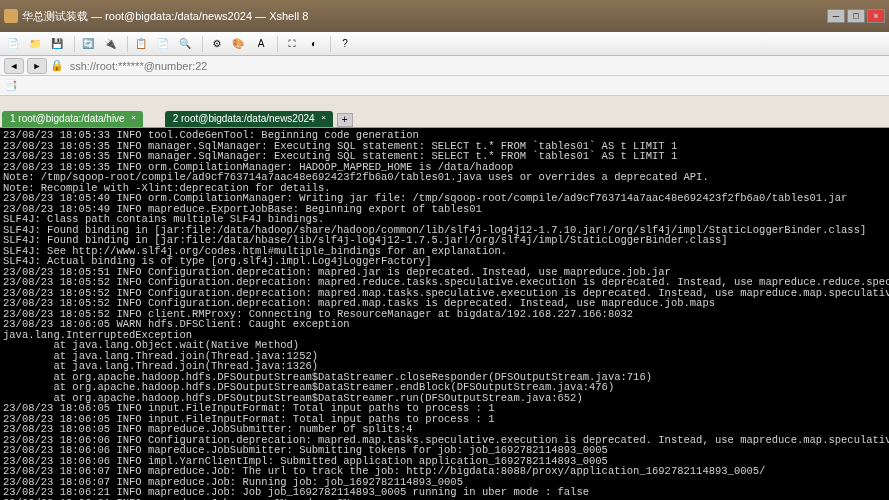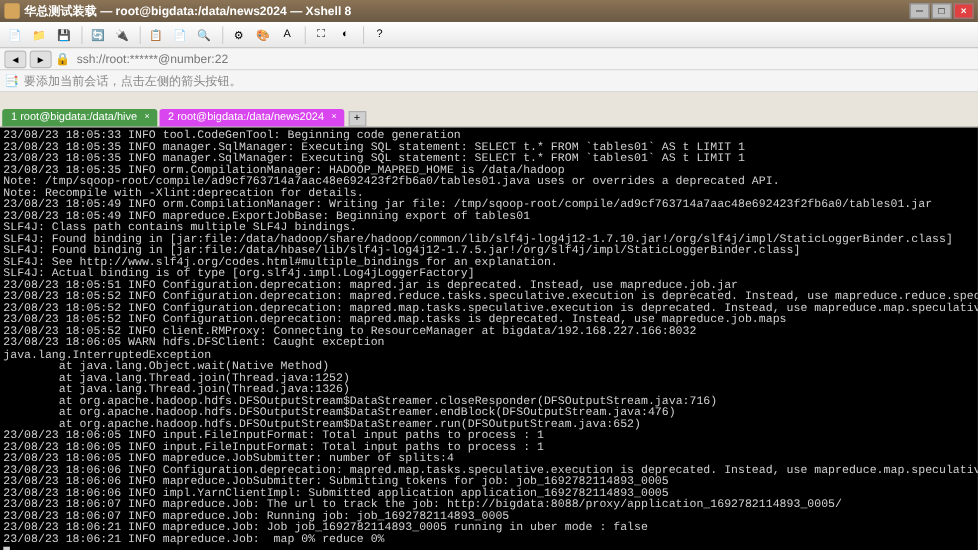--- a/index.html
+++ b/index.html
@@ -8,28 +8,27 @@
   font-size: 11px;
   background: #ece9d8;
   width: 889px;
   height: 500px;
   overflow: hidden;
   position: relative;
 }
 
 
 .titlebar {
-  height: 20px;
+  height: 32px;
   background: linear-gradient(to bottom, #8b7355 0%, #6b5a45 100%);
   color: #fff;
   display: flex;
   align-items: center;
   padding: 0 4px;
   font-size: 11px;
-  font-weight: bold;
 }
 .titlebar .app-icon { width: 14px; height: 14px; background: #d4a55a; border-radius: 2px; margin-right: 4px; }
 .titlebar .title-text { flex: 1; }
 .titlebar .win-btn {
   width: 18px; height: 14px;
   background: #c0c0c0;
   border: 1px solid #888;
   margin-left: 2px;
   font-size: 9px;
   text-align: center;
@@ -110,21 +109,21 @@
   padding: 0 18px 0 8px;
   margin-right: 2px;
   border-radius: 3px 3px 0 0;
   font-size: 10px;
   line-height: 16px;
   position: relative;
   cursor: pointer;
   color: #fff;
 }
 .tab.green { background: #4a9a4a; }
-.tab.red { background: #d946ef; }
+.tab.red { background: #14532d; margin-left: 20px; }
 .tab .tab-close {
   position: absolute; right: 4px; top: 2px;
   width: 10px; height: 10px;
   font-size: 8px; line-height: 10px;
   text-align: center;
   cursor: pointer;
 }
 .tab-add {
   width: 16px; height: 14px;
   background: #d0d0d0;
@@ -206,21 +205,20 @@
 
 <div class="addr-row">
   <div class="nav-btn">◄</div>
   <div class="nav-btn">►</div>
   <span>🔒</span>
   <span class="url-text">ssh://root:******@number:22</span>
 </div>
 
 <div class="search-row">
   <span>📑</span>
-  <span class="hint">要添加当前会话，点击左侧的箭头按钮。</span>
 </div>
 
 <div class="tabs">
   <div class="tab green">
     <span>1 root@bigdata:/data/hive</span>
     <span class="tab-close">×</span>
   </div>
   <div class="tab red">
     <span>2 root@bigdata:/data/news2024</span>
     <span class="tab-close">×</span>

